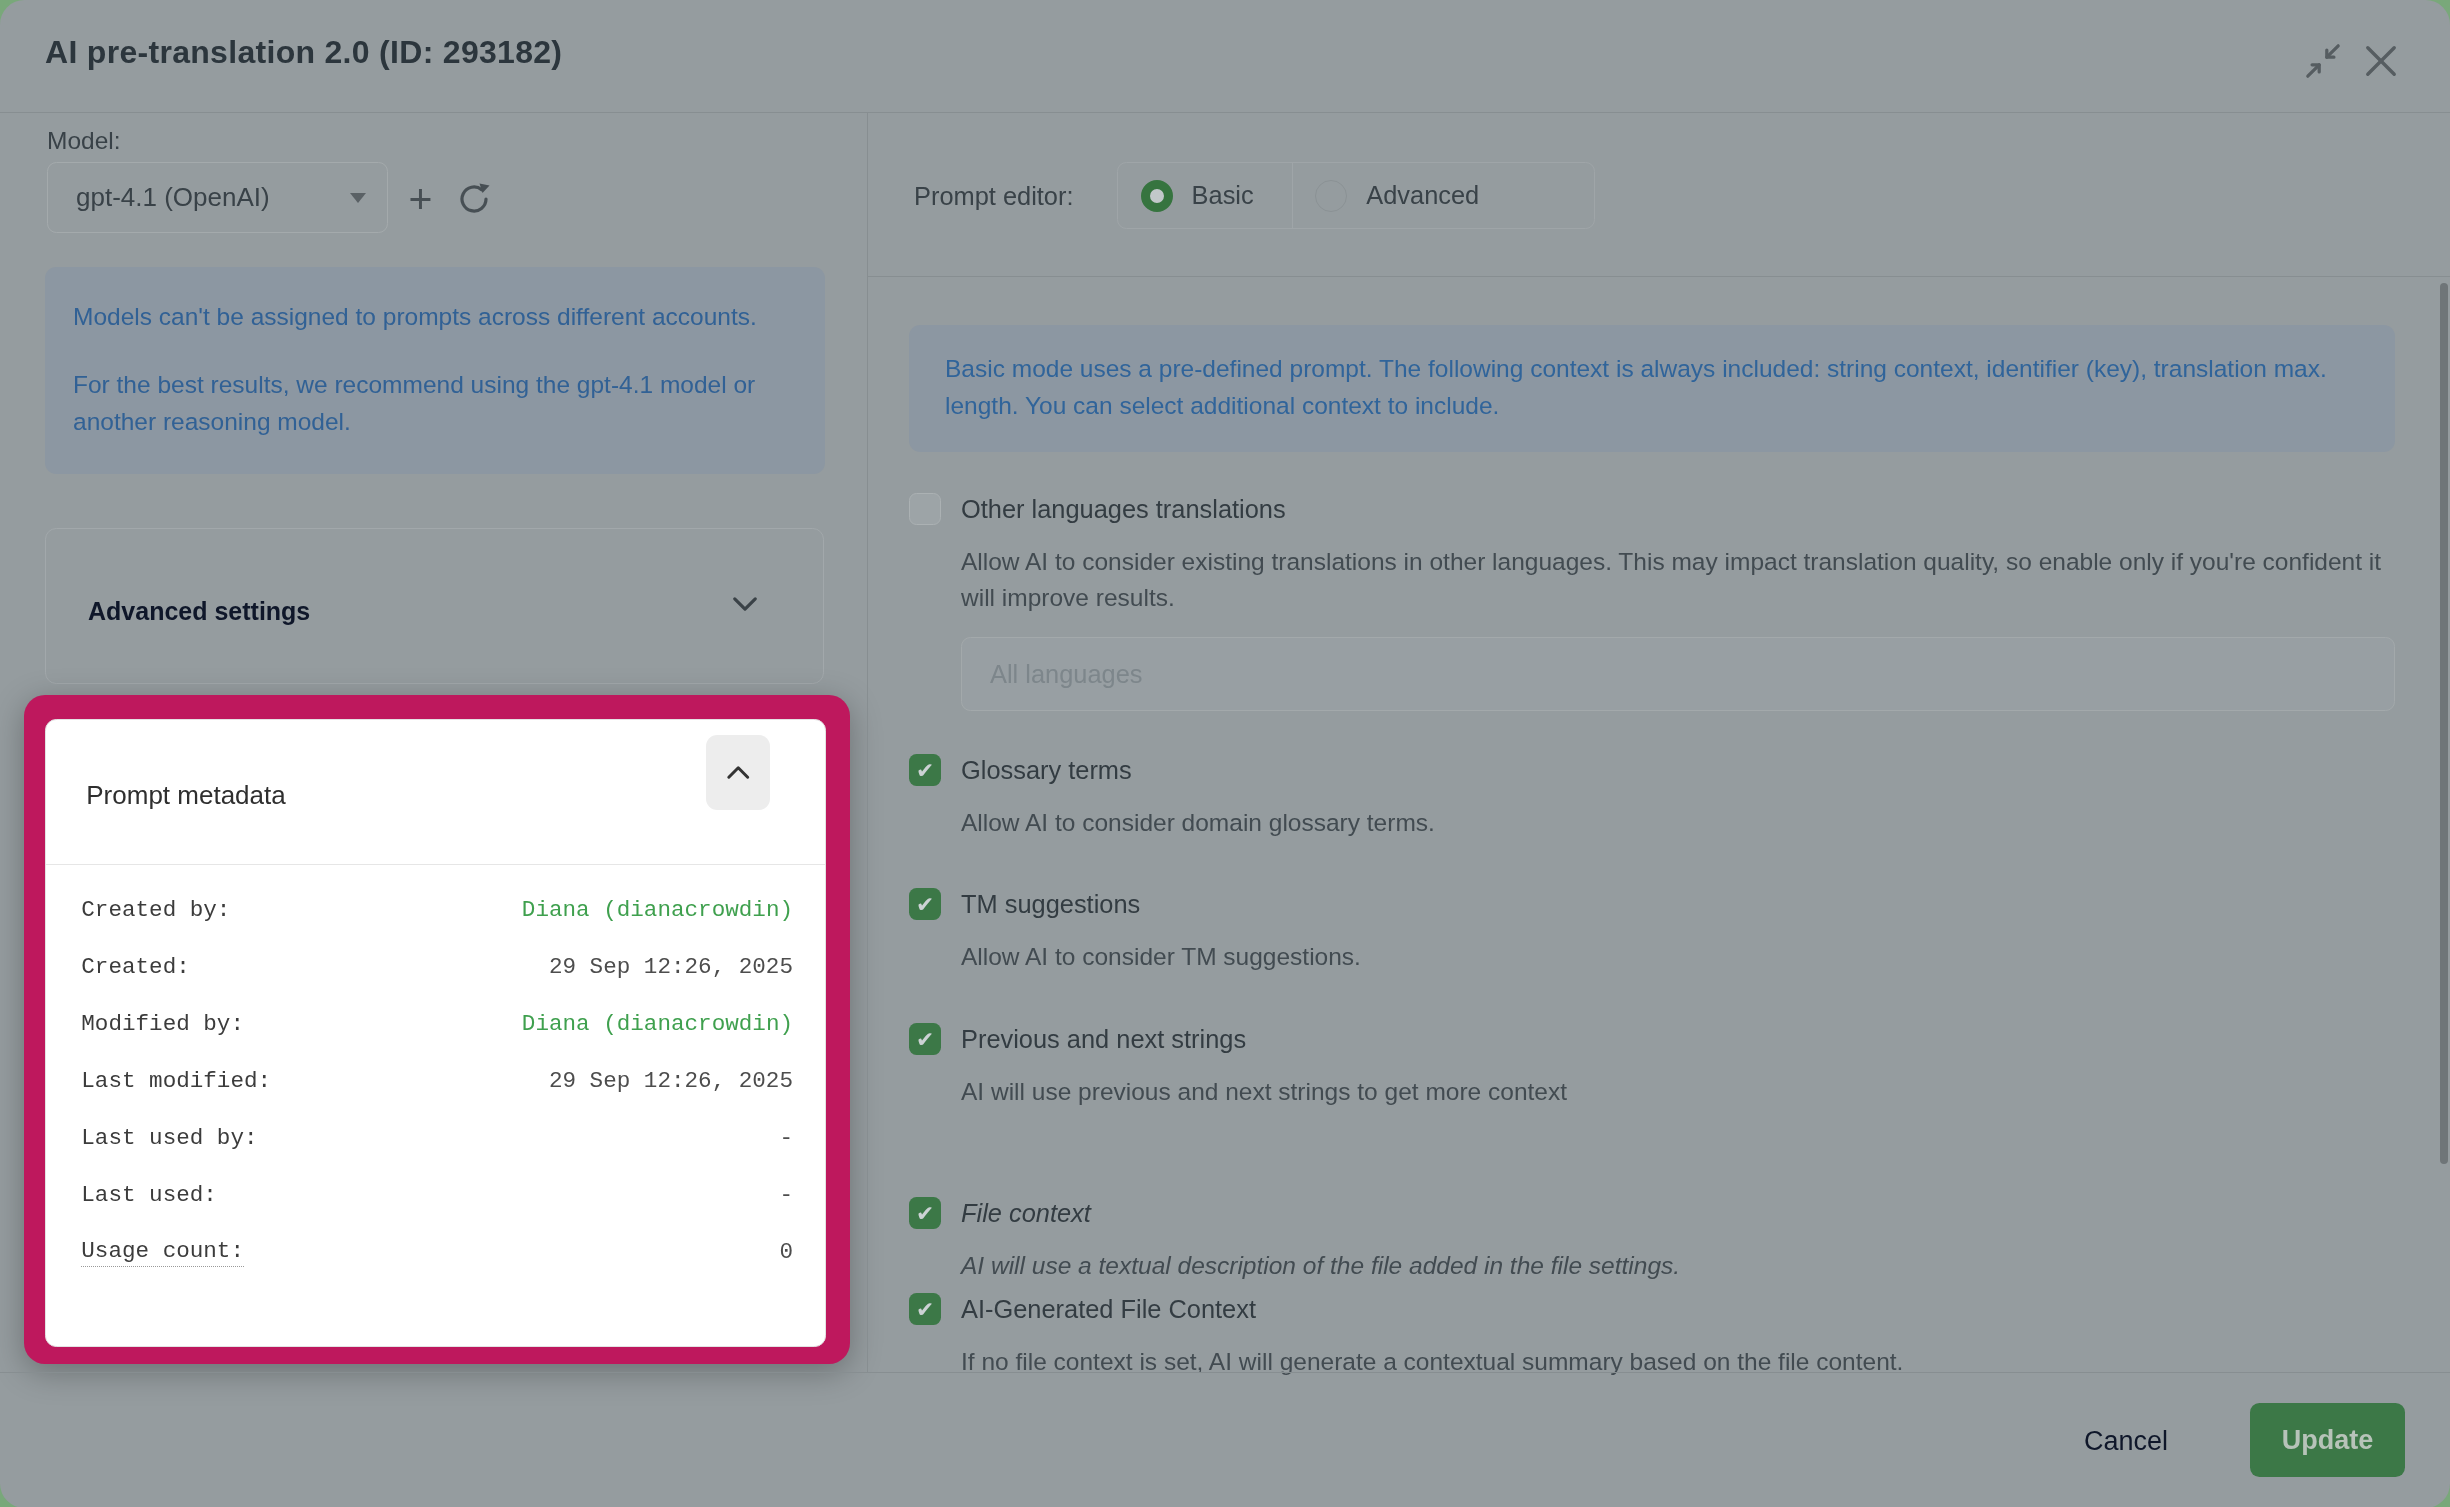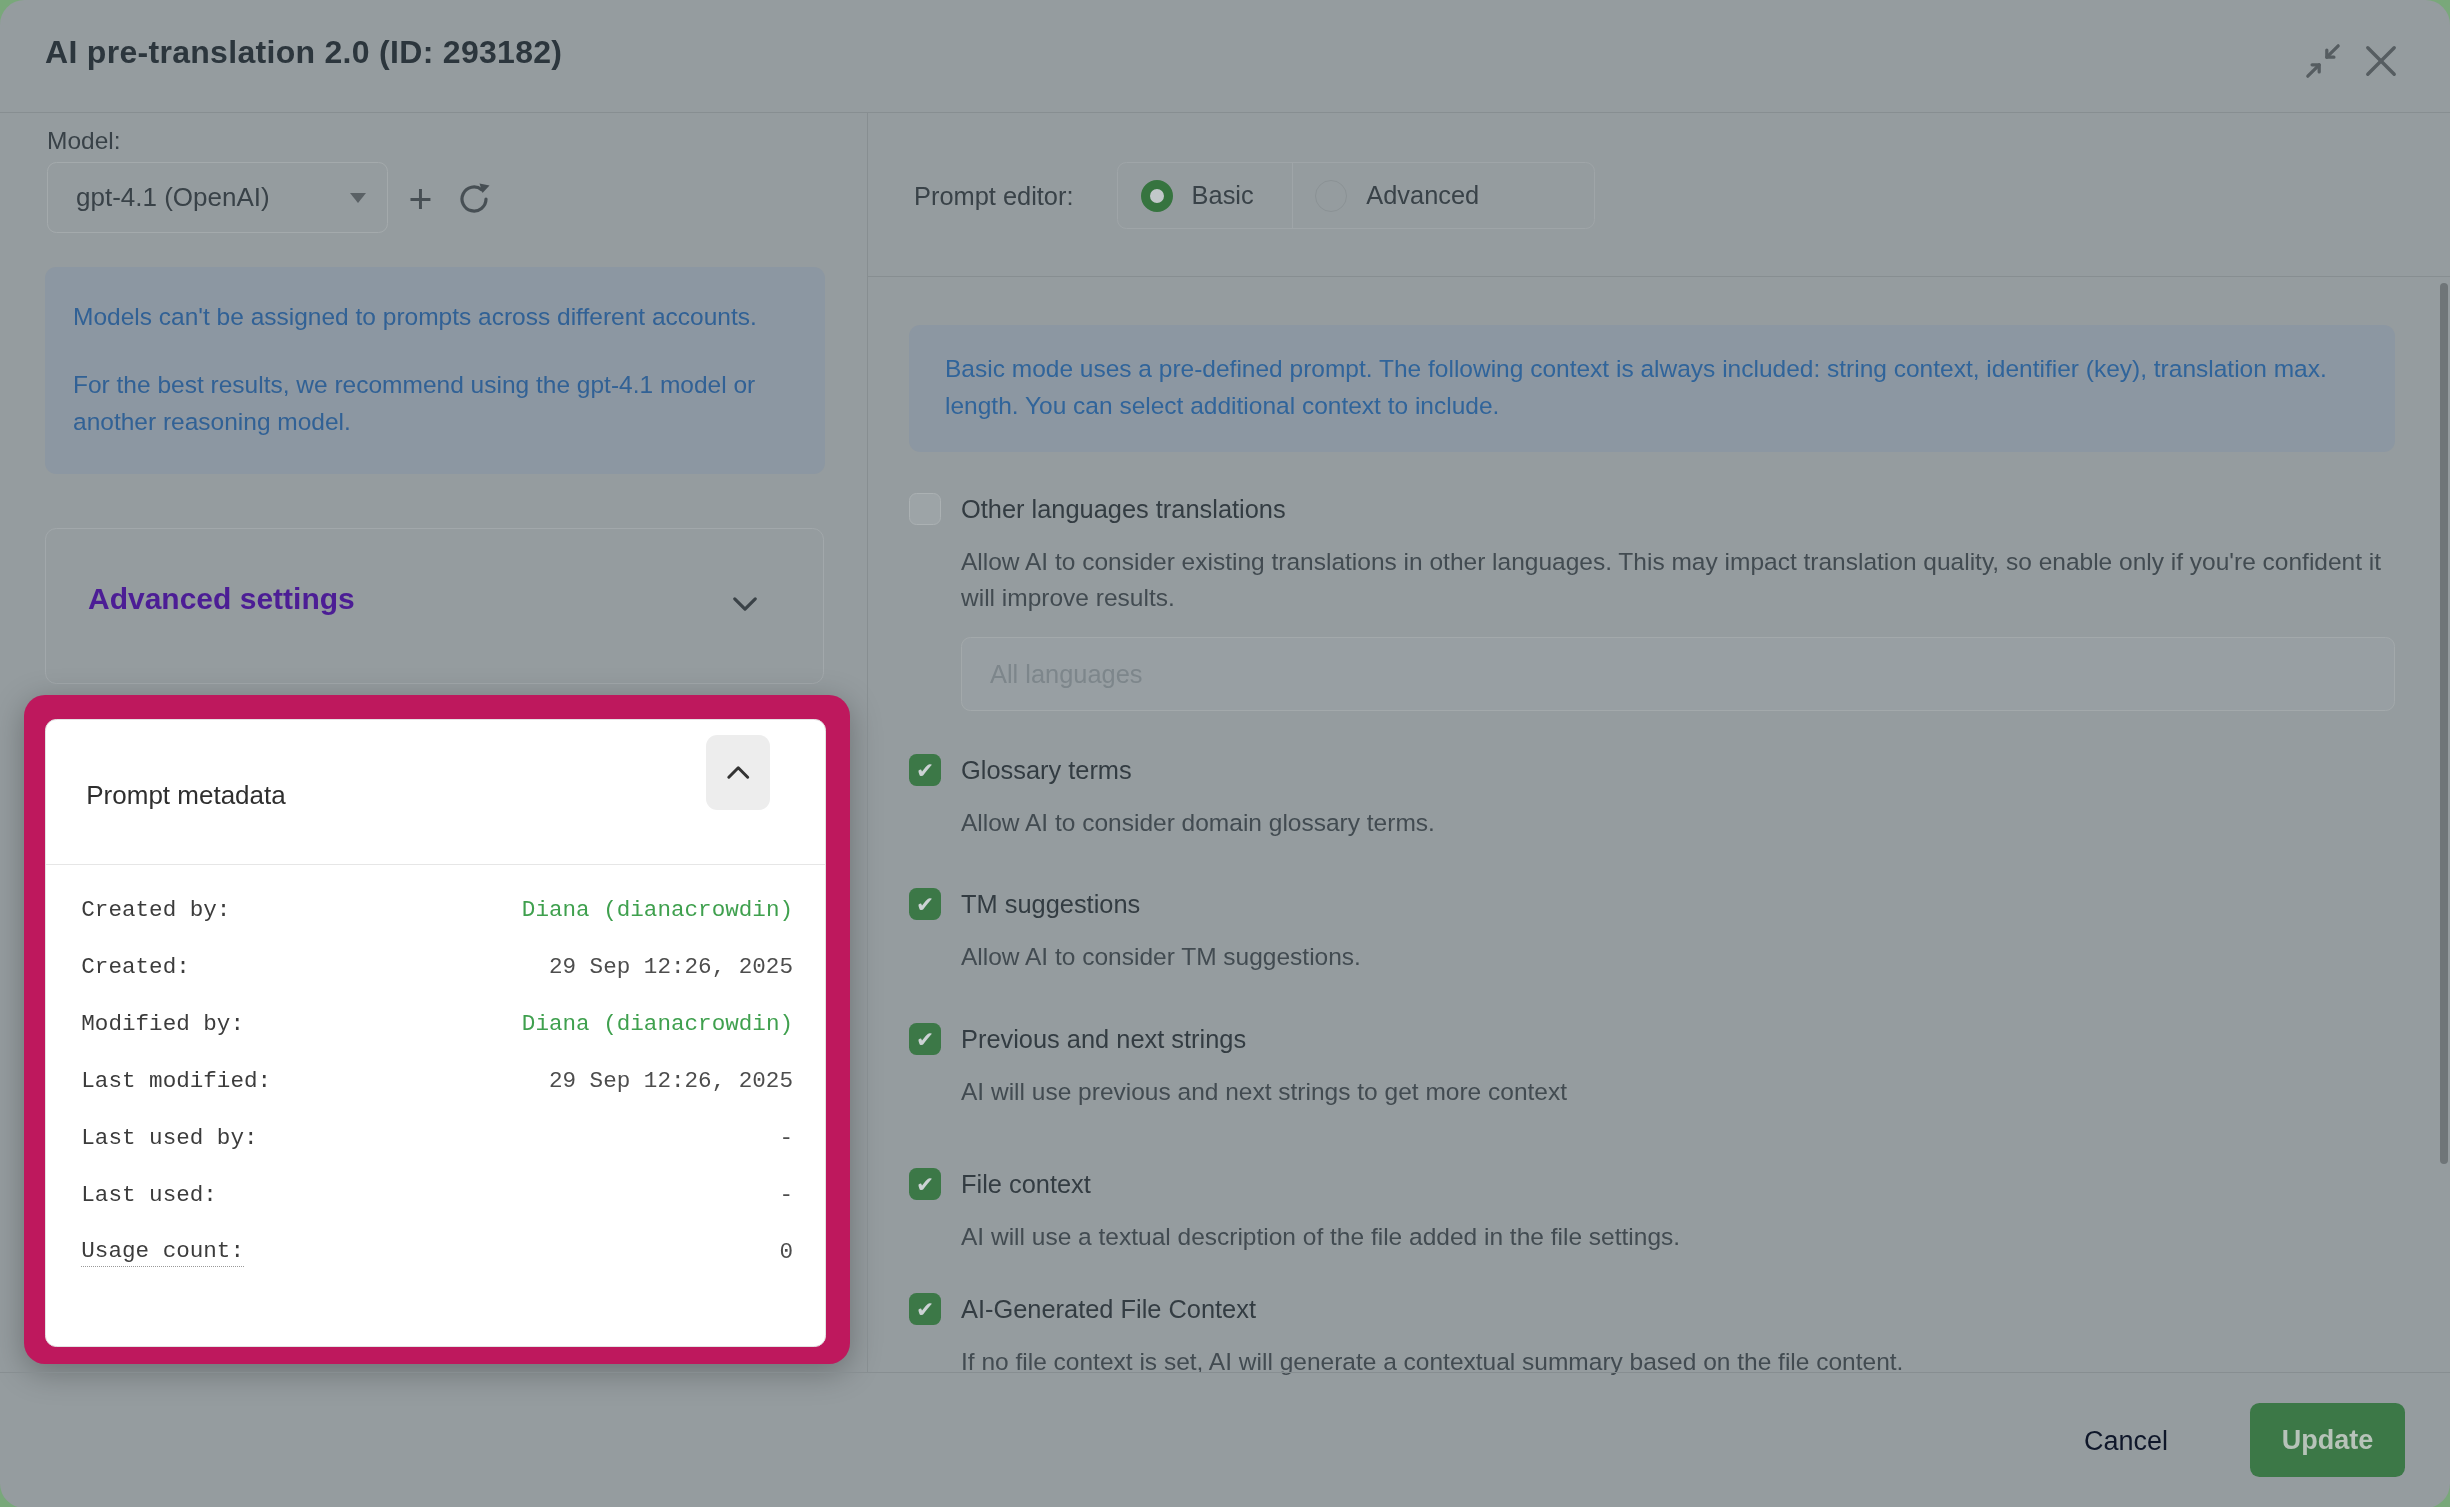--- a/index.html
+++ b/index.html
@@ -28,21 +28,21 @@
   .icon-btn{position:absolute;top:66px;width:41px;height:41px;display:flex;align-items:center;justify-content:center;cursor:pointer;}
   .plus-btn{left:400px;}
   .refresh-btn{left:453px;}
   .plus-glyph{font-size:41px;line-height:38px;color:#474f54;font-weight:400;}
   .info-box{position:absolute;left:45px;top:155px;width:780px;box-sizing:border-box;
     background:#8c97a2;border-radius:11.3px;padding:31px 47px 34px 28px;}
   .info-box p{margin:0;font-size:24.5px;line-height:37px;color:#316195;}
   .info-box p + p{margin-top:31px;}
   .adv-panel{position:absolute;left:45px;top:416px;width:779px;height:156px;box-sizing:border-box;
     border:0.9px solid #a2a8ab;border-radius:11.3px;cursor:pointer;}
-  .adv-title{position:absolute;left:42px;top:53px;font-size:30px;font-weight:600;color:#4c1d95;}
+  .adv-title{position:absolute;left:42px;top:68px;font-size:25px;font-weight:600;color:#0f172a;}
   .adv-chevron{position:absolute;right:64px;top:66px;}
   
   .spotlight{position:absolute;left:23.6px;top:695px;width:826px;height:669px;background:#be185d;
     border-radius:21px;box-shadow:0 7.5px 32px rgba(0,0,0,.28);}
   .meta-panel{position:absolute;left:21.7px;top:23.6px;right:23.6px;bottom:17px;
     border:0.9px solid #e3e3e3;border-radius:11.3px;background:#fff;}
   .meta-title{position:absolute;left:40px;top:60px;font-size:26px;color:#2f2f2f;}
   .meta-collapse-btn{position:absolute;left:660px;top:15px;width:64px;height:75px;background:#ededed;
     border-radius:11.3px;display:flex;align-items:center;justify-content:center;cursor:pointer;}
   .meta-divider{position:absolute;left:0;right:0;top:144px;height:0.9px;background:#e6e6e6;}
@@ -248,21 +248,21 @@
     </div>
 
     <div class="option" style="top:911px;">
       <div class="opt-head">
         <span class="cb checked"></span>
         <span class="opt-label">Previous and next strings</span>
       </div>
       <div class="opt-desc">AI will use previous and next strings to get more context</div>
     </div>
 
-    <div class="option" style="top:1056px;">
+    <div class="option" style="top:1085px;font-style:italic;">
       <div class="opt-head">
         <span class="cb checked"></span>
         <span class="opt-label">File context</span>
       </div>
       <div class="opt-desc">AI will use a textual description of the file added in the file settings.</div>
     </div>
 
     <div class="option" style="top:1181px;">
       <div class="opt-head">
         <span class="cb checked"></span>

